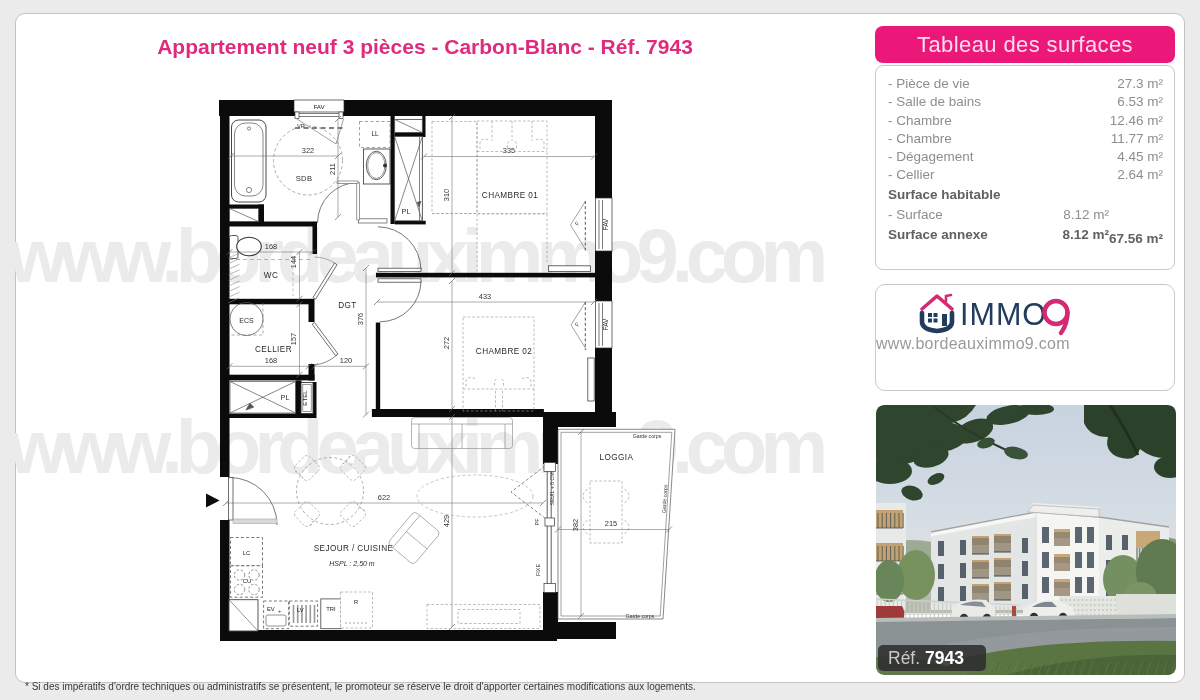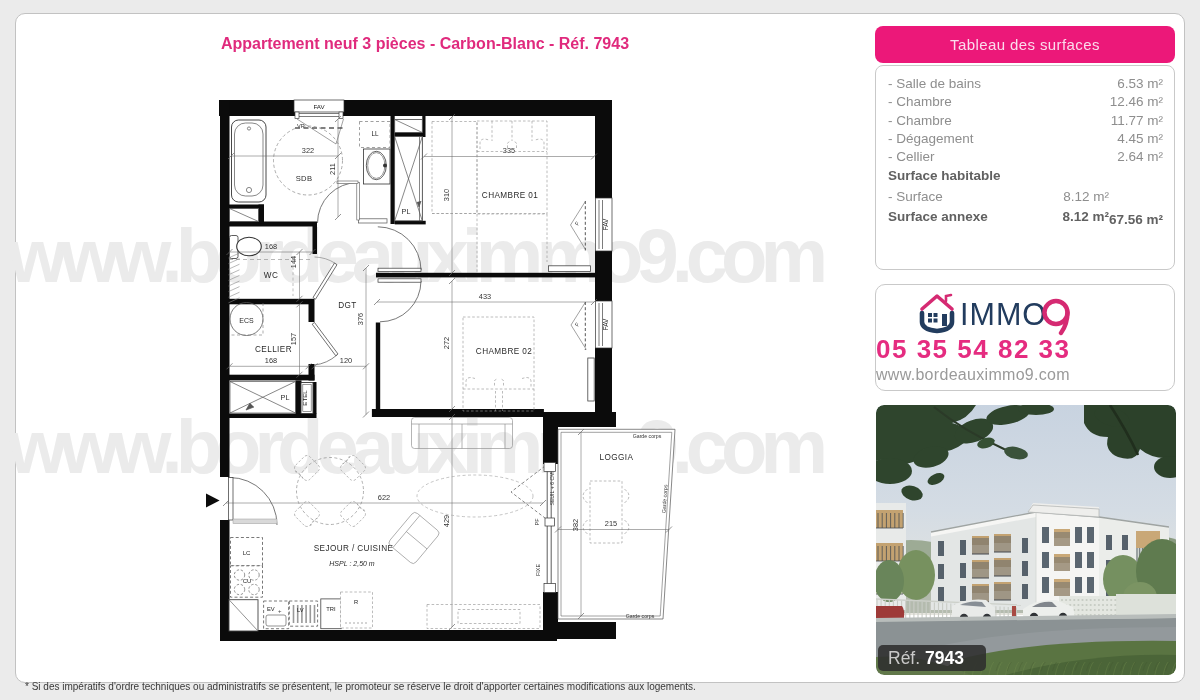--- a/index.html
+++ b/index.html
@@ -8,21 +8,21 @@
 </style>
 </head>
 <body>
 
 <div class="abs" style="left:15px;top:13px;width:1168px;height:668px;background:#ffffff;border:1px solid #c2c2c2;border-radius:10px;"></div>
 
 <div class="abs" style="left:8px;top:212px;font-size:76px;font-weight:bold;color:#ebebeb;letter-spacing:-7px;white-space:nowrap;">www.bordeauximmo9.com</div>
 
 <div class="abs" style="left:8px;top:403px;font-size:76px;font-weight:bold;color:#ebebeb;letter-spacing:-7px;white-space:nowrap;">www.bordeauximmo9.com</div>
 
-<div class="abs" style="left:0px;top:35px;width:850px;text-align:center;font-size:16px;font-weight:bold;color:#e02a7d;">Appartement neuf 3 pièces - Carbon-Blanc - Réf. 7943</div>
+<div class="abs" style="left:0px;top:35px;width:850px;text-align:center;font-size:21px;font-weight:bold;color:#e02a7d;">Appartement neuf 3 pièces - Carbon-Blanc - Réf. 7943</div>
 
 <svg class="abs" style="left:195px;top:90px;" width="500" height="560" viewBox="195 90 500 560" xmlns="http://www.w3.org/2000/svg">
 <g fill="none" stroke-linecap="butt">
 <g fill="#0b0b0b" stroke="none">
 
 <rect x="219" y="100" width="76" height="16"></rect>
 
 <rect x="343" y="100" width="269" height="16"></rect>
 
 <rect x="220" y="100" width="9.5" height="377"></rect>
@@ -456,24 +456,25 @@
 <line x1="666" y1="532.5" x2="672" y2="526.5" stroke="#666" stroke-width="0.7"></line>
 <text x="611" y="526" font-size="7.4" fill="#333" text-anchor="middle">215</text>
 
 <line x1="581" y1="432" x2="581" y2="616" stroke="#666" stroke-width="0.55"></line>
 <line x1="578" y1="435" x2="584" y2="429" stroke="#666" stroke-width="0.7"></line>
 <line x1="578" y1="619" x2="584" y2="613" stroke="#666" stroke-width="0.7"></line>
 <text x="577.5" y="525" font-size="7.4" fill="#333" text-anchor="middle" transform="rotate(-90 577.5 525)">382</text>
 </g>
 </svg>
 
-<div class="abs" style="left:875px;top:26px;width:300px;height:37px;background:#ec1879;border-radius:8px;color:#fbdcec;font-size:15px;letter-spacing:0.4px;text-align:center;line-height:37px;">Tableau des surfaces</div>
+<div class="abs" style="left:875px;top:26px;width:300px;height:37px;background:#ec1879;border-radius:8px;color:#fbdcec;font-size:22px;letter-spacing:0.4px;text-align:center;line-height:37px;">Tableau des surfaces</div>
 
 <div class="abs" style="left:875px;top:65px;width:300px;height:205px;background:#fff;border:1px solid #c9c9c9;border-radius:8px;box-sizing:border-box;font-size:13.5px;color:#8e8e8e;">
   <div style="padding:9px 11px 0 12px;line-height:18.3px;">
+    <div><span>- Pièce de vie</span><span style="float:right;">27.3 m²</span></div>
     <div><span>- Salle de bains</span><span style="float:right;">6.53 m²</span></div>
     <div><span>- Chambre</span><span style="float:right;">12.46 m²</span></div>
     <div><span>- Chambre</span><span style="float:right;">11.77 m²</span></div>
     <div><span>- Dégagement</span><span style="float:right;">4.45 m²</span></div>
     <div><span>- Cellier</span><span style="float:right;">2.64 m²</span></div>
     <div style="font-weight:bold;color:#616161;line-height:19.2px;"><span>Surface habitable</span><span style="float:right;margin-top:44px;">67.56 m²</span></div>
     <div style="line-height:21px;"><span>- Surface</span><span style="float:right;">8.12 m²</span></div>
     <div style="font-weight:bold;color:#616161;line-height:20.7px;"><span>Surface annexe</span><span style="float:right;">8.12 m²</span></div>
   </div>
 </div>
@@ -493,21 +494,20 @@
           <rect x="57.5" y="26.5" width="4" height="4" fill="#223c5e"></rect>
         <rect x="66" y="22" width="5" height="12" fill="#223c5e"></rect>
       </g>
 
       <text x="84" y="33" font-family="Liberation Sans,sans-serif" font-size="30.5" letter-spacing="1" fill="#223c5e">IMMO</text>
       <circle cx="180" cy="20.5" r="11.5" fill="none" stroke="#d52a72" stroke-width="4.4"></circle>
       <path d="M 191.5 20.5 Q 191.5 32 185 41" fill="none" stroke="#d52a72" stroke-width="4.4" stroke-linecap="round"></path>
     </svg>
   </div>
 
-  <div style="font-size:26px;font-weight:bold;color:#e52c80;letter-spacing:1.5px;margin-top:0px;">05 35 54 82 33</div>
 
   <div style="font-size:16px;color:#9a9a9a;letter-spacing:0.3px;margin-top:1px;">www.bordeauximmo9.com</div>
 </div>
 
 <svg class="abs" style="left:876px;top:405px;border-radius:8px;" width="300" height="270" viewBox="0 0 300 270">
 <defs>
 <linearGradient id="sky" x1="0" y1="0" x2="0" y2="1">
 <stop offset="0" stop-color="#c8d3e0"></stop>
         <stop offset="0.5" stop-color="#d4dce4"></stop>
         <stop offset="1" stop-color="#e7e6df"></stop>

